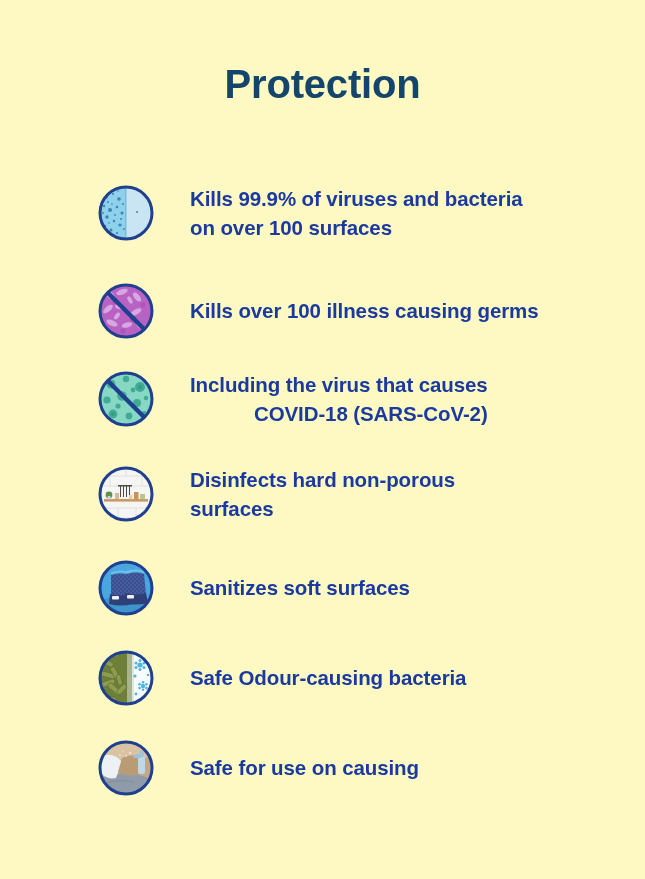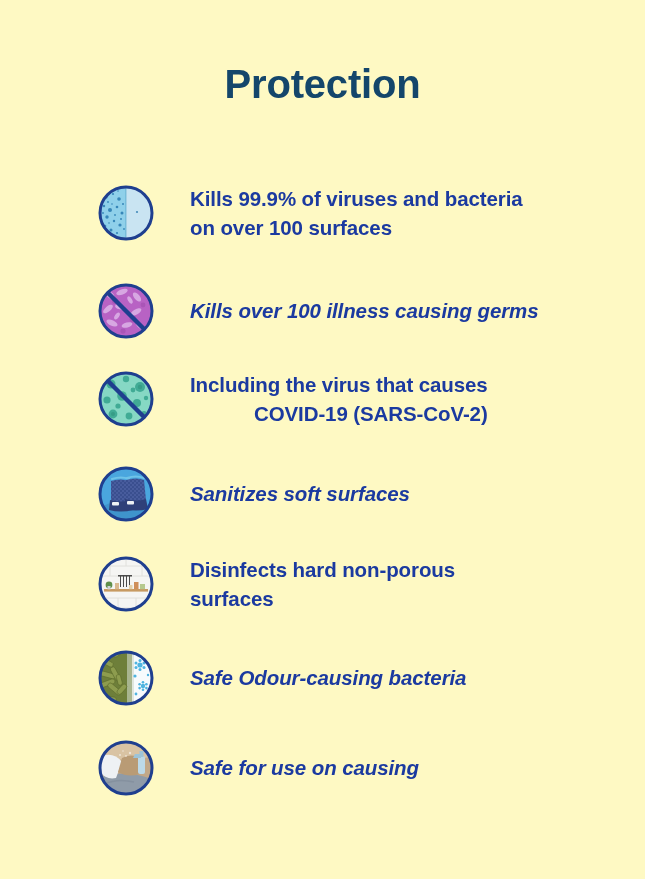--- a/index.html
+++ b/index.html
@@ -77,21 +77,21 @@
     margin-left: 94px;
     font-size: 20.5px;
     font-weight: bold;
     color: #1b3aa0;
     line-height: 1.42;
     max-width: 430px;
     letter-spacing: -0.1px;
   }
 
   
-  .feature-row.single .feature-text { padding-top: 17px; font-style: italic; }
+  .feature-row.single .feature-text { padding-top: 17px; }
   .feature-row.double .feature-text { padding-top: 3px; }
 </style>
 </head>
 <body>
 
 <div class="page">
 
   <div class="page-title">Protection</div>
 
   <div class="feature-list">
@@ -214,57 +214,21 @@
               <circle cx="26" cy="27" r="2.1"></circle>
                 <circle cx="17" cy="45" r="2"></circle>
             </g>
             <line x1="9" y1="9" x2="51" y2="51" stroke="#1f3f8f" stroke-width="4.5"></line>
           </g>
           <circle cx="30" cy="30" r="26" fill="none" stroke="#1f3f8f" stroke-width="3"></circle>
         </svg>
       </span>
       <div class="feature-text">
         <div>Including the virus that causes</div>
-        <div>COVID-19 (SARS-CoV-2)</div>
-      </div>
-    </div>
-
-    <div class="feature-row r4 single">
-      <span class="feature-icon">
-        <svg viewBox="0 0 60 60">
-          <defs>
-            <clipPath id="c4">
-                <circle cx="30" cy="30" r="26"></circle>
-              </clipPath>
-            <pattern id="seatpat" width="4" height="4" patternUnits="userSpaceOnUse">
-              <rect width="4" height="4" fill="#3a4f8f"></rect>
-              <circle cx="1" cy="1" r="0.7" fill="#5f74b5"></circle>
-              <circle cx="3" cy="3" r="0.7" fill="#5f74b5"></circle>
-            </pattern>
-          </defs>
-          <circle cx="30" cy="30" r="26" fill="#4aa6de"></circle>
-          <g clip-path="url(#c4)">
-            <rect x="2" y="2" width="56" height="56" fill="#4aa6de"></rect>
-            <ellipse cx="30" cy="46" rx="25" ry="9" fill="#3f94cc"></ellipse>
-
-            <path d="M15 17 q10 -3 18 0 l2 20 q-10 3 -20 0 z" fill="url(#seatpat)"></path>
-            <path d="M14 36 q11 3 21 0 l2 10 q-12 3 -24 0 z" fill="#2f4079"></path>
-            <rect x="16" y="38" width="7" height="3.5" rx="1" fill="#eef1f4"></rect>
-            <path d="M16 15 q9 -3 17 0" fill="none" stroke="#6fc3e8" stroke-width="2.2" stroke-linecap="round"></path>
-
-            <path d="M30 16 q10 -3 18 0 l2 20 q-10 3 -20 0 z" fill="url(#seatpat)"></path>
-            <path d="M29 35 q11 3 21 0 l2 10 q-12 3 -24 0 z" fill="#2f4079"></path>
-            <rect x="31" y="37" width="7" height="3.5" rx="1" fill="#eef1f4"></rect>
-            <path d="M31 14 q9 -3 17 0" fill="none" stroke="#6fc3e8" stroke-width="2.2" stroke-linecap="round"></path>
-          </g>
-          <circle cx="30" cy="30" r="26" fill="none" stroke="#1f3f8f" stroke-width="3"></circle>
-        </svg>
-      </span>
-      <div class="feature-text">
-        <div>Sanitizes soft surfaces</div>
+        <div>COVID-18 (SARS-CoV-2)</div>
       </div>
     </div>
 
     <div class="feature-row r3 double">
       <span class="feature-icon">
         <svg viewBox="0 0 60 60">
           <defs>
               <clipPath id="c3">
                 <circle cx="30" cy="30" r="26"></circle>
               </clipPath>
@@ -297,20 +261,56 @@
             <rect x="38" y="28" width="4.5" height="7.2" fill="#cf8f5a"></rect>
             <rect x="44" y="30" width="5" height="5.2" fill="#b6c98f"></rect>
             <rect x="33" y="31" width="3.5" height="4.2" fill="#e3d2ad"></rect>
           </g>
           <circle cx="30" cy="30" r="26" fill="none" stroke="#1f3f8f" stroke-width="3"></circle>
         </svg>
       </span>
       <div class="feature-text">
         <div>Disinfects hard non-porous</div>
         <div>surfaces</div>
+      </div>
+    </div>
+
+    <div class="feature-row r4 single">
+      <span class="feature-icon">
+        <svg viewBox="0 0 60 60">
+          <defs>
+            <clipPath id="c4">
+                <circle cx="30" cy="30" r="26"></circle>
+              </clipPath>
+            <pattern id="seatpat" width="4" height="4" patternUnits="userSpaceOnUse">
+              <rect width="4" height="4" fill="#3a4f8f"></rect>
+              <circle cx="1" cy="1" r="0.7" fill="#5f74b5"></circle>
+              <circle cx="3" cy="3" r="0.7" fill="#5f74b5"></circle>
+            </pattern>
+          </defs>
+          <circle cx="30" cy="30" r="26" fill="#4aa6de"></circle>
+          <g clip-path="url(#c4)">
+            <rect x="2" y="2" width="56" height="56" fill="#4aa6de"></rect>
+            <ellipse cx="30" cy="46" rx="25" ry="9" fill="#3f94cc"></ellipse>
+
+            <path d="M15 17 q10 -3 18 0 l2 20 q-10 3 -20 0 z" fill="url(#seatpat)"></path>
+            <path d="M14 36 q11 3 21 0 l2 10 q-12 3 -24 0 z" fill="#2f4079"></path>
+            <rect x="16" y="38" width="7" height="3.5" rx="1" fill="#eef1f4"></rect>
+            <path d="M16 15 q9 -3 17 0" fill="none" stroke="#6fc3e8" stroke-width="2.2" stroke-linecap="round"></path>
+
+            <path d="M30 16 q10 -3 18 0 l2 20 q-10 3 -20 0 z" fill="url(#seatpat)"></path>
+            <path d="M29 35 q11 3 21 0 l2 10 q-12 3 -24 0 z" fill="#2f4079"></path>
+            <rect x="31" y="37" width="7" height="3.5" rx="1" fill="#eef1f4"></rect>
+            <path d="M31 14 q9 -3 17 0" fill="none" stroke="#6fc3e8" stroke-width="2.2" stroke-linecap="round"></path>
+          </g>
+          <circle cx="30" cy="30" r="26" fill="none" stroke="#1f3f8f" stroke-width="3"></circle>
+        </svg>
+      </span>
+      <div class="feature-text">
+        <div>Sanitizes soft surfaces</div>
       </div>
     </div>
 
     <div class="feature-row r5 single">
       <span class="feature-icon">
         <svg viewBox="0 0 60 60">
           <defs>
               <clipPath id="c5">
                 <circle cx="30" cy="30" r="26"></circle>
               </clipPath>

